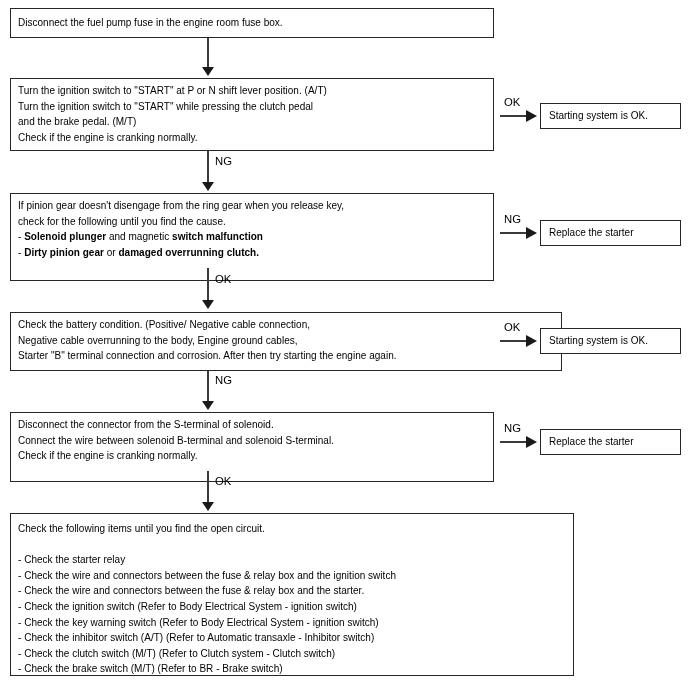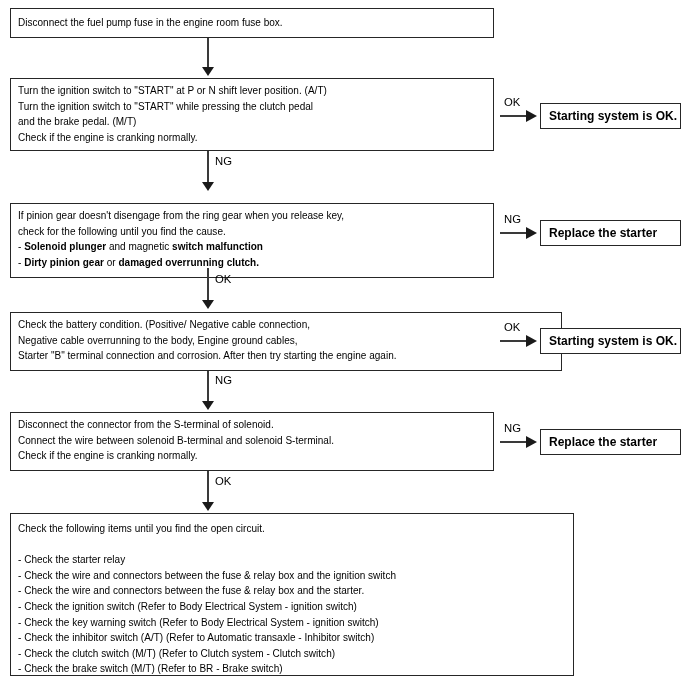--- a/index.html
+++ b/index.html
@@ -45,23 +45,23 @@
   .line-row {
     white-space: pre;
   }
   .line-row b {
     font-weight: bold;
     text-align: right;
   }
   
   #box-1 { left: 10px;  top: 8px;   width: 484px; height: 30px; }
   #box-2 { left: 10px;  top: 78px;  width: 484px; height: 73px; }
-  #box-3 { left: 10px;  top: 203px; width: 484px; height: 75px; }
+  #box-3 { left: 10px;  top: 193px; width: 484px; height: 88px; }
   #box-4 { left: 10px;  top: 312px; width: 552px; height: 59px; }
-  #box-5 { left: 10px;  top: 412px; width: 484px; height: 59px; }
+  #box-5 { left: 10px;  top: 412px; width: 484px; height: 70px; }
   #box-6 { left: 10px;  top: 513px; width: 564px; height: 163px; }
   
   #res-1 { left: 540px; top: 103px; width: 141px; height: 26px; }
   #res-2 { left: 540px; top: 220px; width: 141px; height: 26px; }
   #res-3 { left: 540px; top: 328px; width: 141px; height: 26px; }
   #res-4 { left: 540px; top: 429px; width: 141px; height: 26px; }
 
   
   .v-conn {
     position: absolute;
@@ -107,24 +107,23 @@
     left: 504px;
     font-size: 11.3px;
     line-height: 13px;
     white-space: pre;
   }
   .res-text {
     position: absolute;
     left: 8px;
     top: 50%;
     transform: translateY(-50%);
-    font-size: 12px;
+    font-size: 10px;
     line-height: 14px;
     white-space: pre;
-    font-weight: bold;
   }
 </style>
 </head>
 <body>
 
 <div id="chart">
 
   <div class="node" id="box-1">
     <div class="node-text centered"><div class="line-row"><span>Disconnect the fuel pump fuse in the engine room fuse box.</span></div></div>
   </div>

